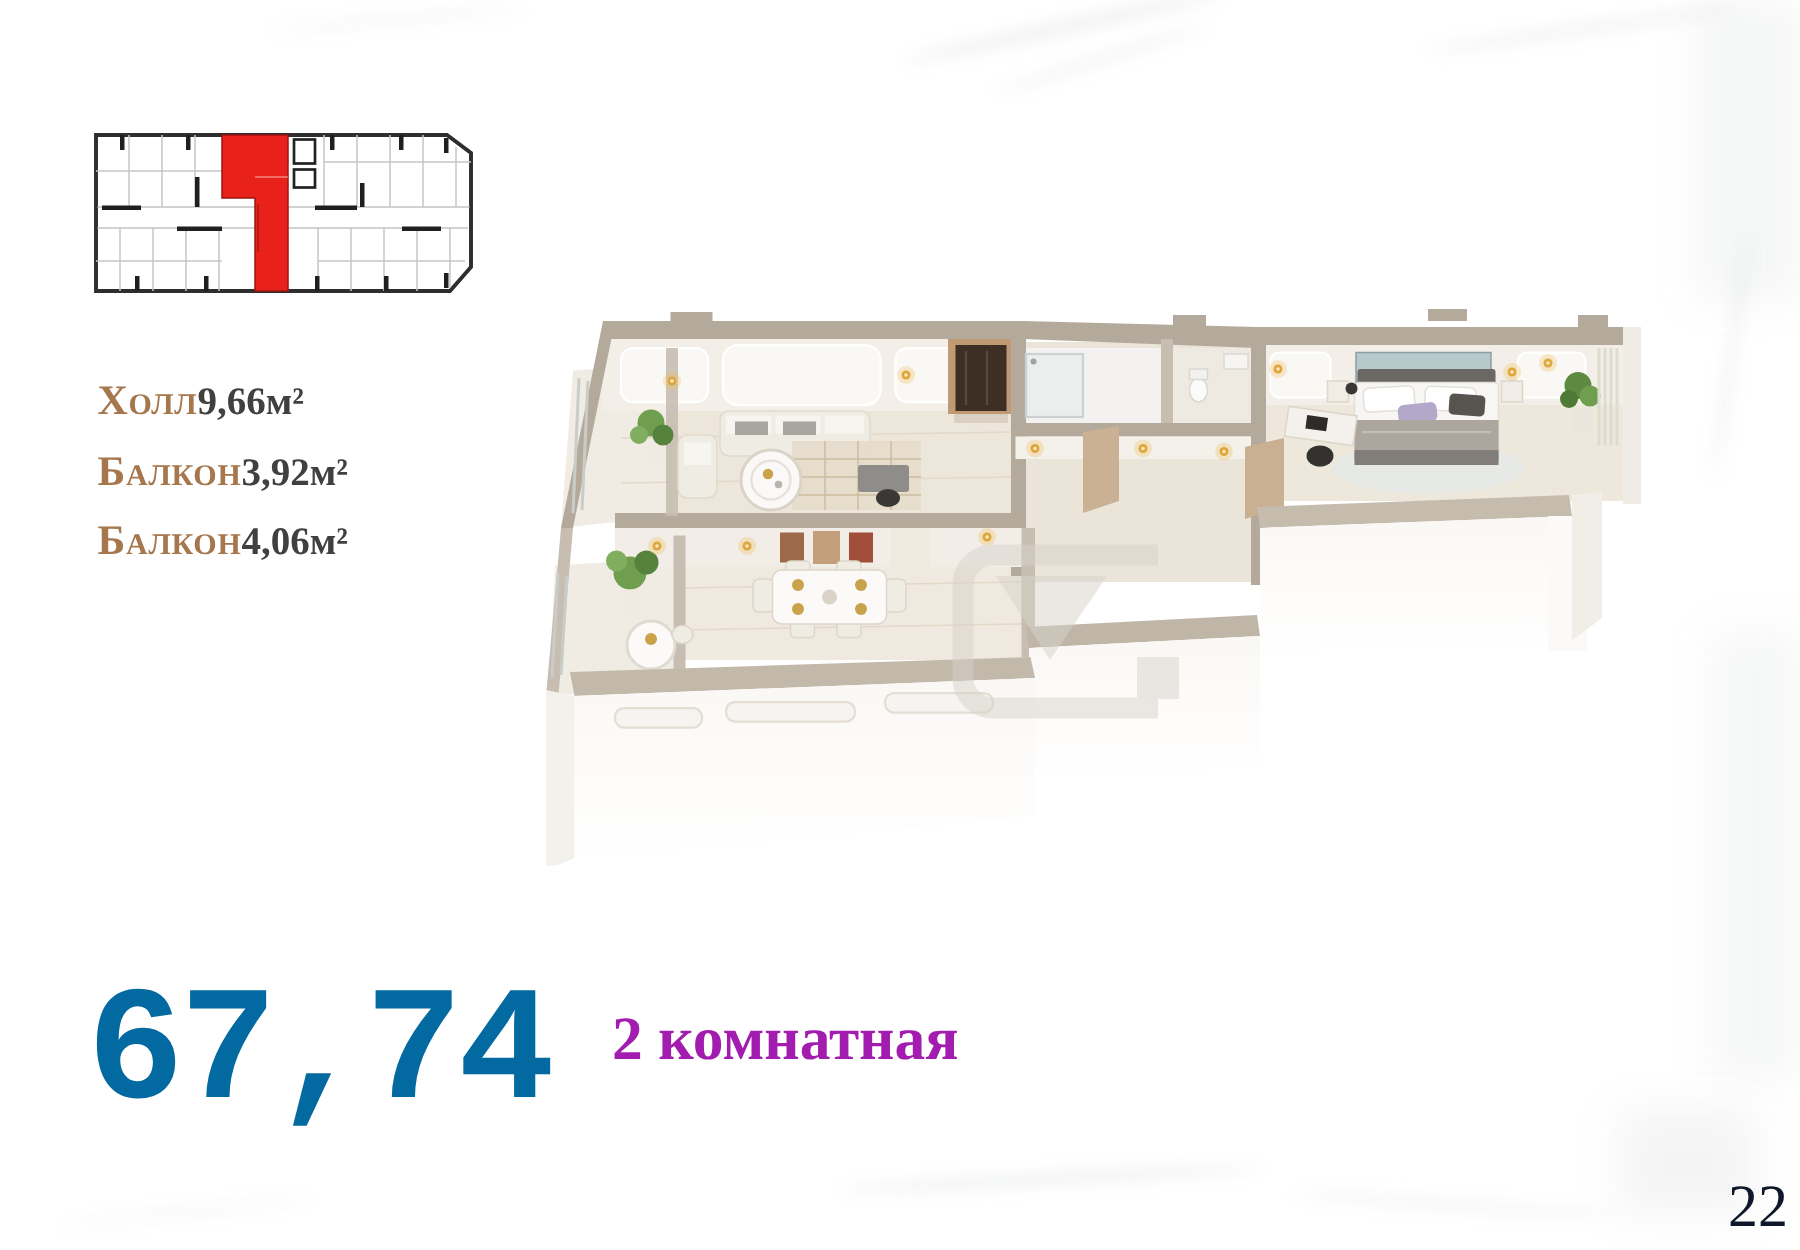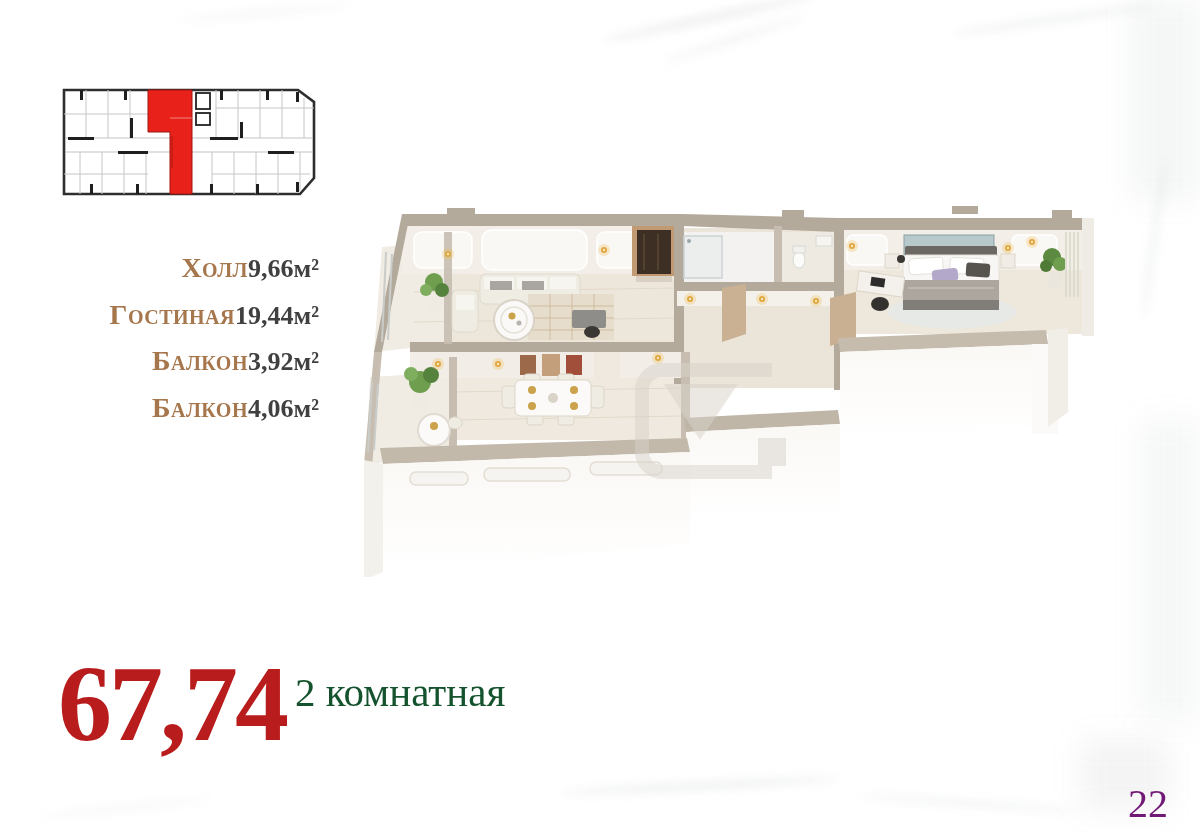--- a/index.html
+++ b/index.html
@@ -6,33 +6,33 @@
   .slide{
     position:relative;width:1200px;height:833px;background:#ffffff;overflow:hidden;
     font-family:"Liberation Serif", serif;
   }
   
   .vein{position:absolute;border-radius:50%;filter:blur(5px);pointer-events:none;}
   .patch{position:absolute;filter:blur(14px);pointer-events:none;}
 
   
   .room-list{position:absolute;left:65px;top:252px;width:254px;}
-  .room-row{display:flex;justify-content:flex-end;align-items:baseline;height:46.7px;}
+  .room-row{display:flex;justify-content:flex-start;align-items:baseline;height:46.7px;}
   .room-name{
     font-variant:small-caps;font-weight:bold;font-size:28px;color:#a6764c;letter-spacing:.5px;
   }
   .room-area{font-weight:bold;font-size:26px;color:#404040;}
 
   
   .total{position:absolute;left:58px;top:656px;display:flex;align-items:flex-start;}
-  .total-number{font-size:108px;font-weight:bold;color:#b91c1c;line-height:.88;letter-spacing:-3px;}
-  .total-type{margin-left:9px;padding-top:14px;font-size:41px;font-weight:normal;color:#14532d;line-height:1.08;}
+  .total-number{font-size:108px;font-weight:bold;color:#0369a1;line-height:.88;letter-spacing:-3px;font-family:Liberation Mono, monospace;}
+  .total-type{margin-left:41px;padding-top:14px;font-size:41px;font-weight:bold;color:#a21caf;line-height:1.08;}
   .total-type span{display:block;}
 
-  .page-number{position:absolute;right:32px;bottom:6px;font-size:40px;color:#701a75;}
+  .page-number{position:absolute;right:8px;bottom:6px;font-size:40px;color:#0f172a;}
 
   svg{display:block;}
 </style>
 </head>
 <body>
 
 <div class="slide">
 
   <div class="vein" style="left:180px;top:10px;width:170px;height:6px;background:rgba(125,130,140,.07);transform:rotate(-5deg);"></div>
   <div class="vein" style="left:600px;top:14px;width:220px;height:8px;background:rgba(120,125,138,.12);transform:rotate(-12deg);"></div>
@@ -105,24 +105,20 @@
     <line x1="110" y1="40" x2="132" y2="40" stroke="rgba(255,255,255,.45)" stroke-width="1"></line>
     <line x1="112" y1="58" x2="112" y2="90" stroke="rgba(0,0,0,.25)" stroke-width="1"></line>
   </svg>
 
   <div class="room-list">
     <div class="room-row">
       <span class="room-name">Холл</span>
       <span class="room-area">9,66м²</span>
     </div>
     <div class="room-row">
-      <span class="room-name">Гостиная</span>
-      <span class="room-area">19,44м²</span>
-    </div>
-    <div class="room-row">
       <span class="room-name">Балкон</span>
       <span class="room-area">3,92м²</span>
     </div>
     <div class="room-row">
       <span class="room-name">Балкон</span>
       <span class="room-area">4,06м²</span>
     </div>
   </div>
 
   <svg style="position:absolute;left:352px;top:202px;" width="760" height="375" viewBox="0 0 760 375">

